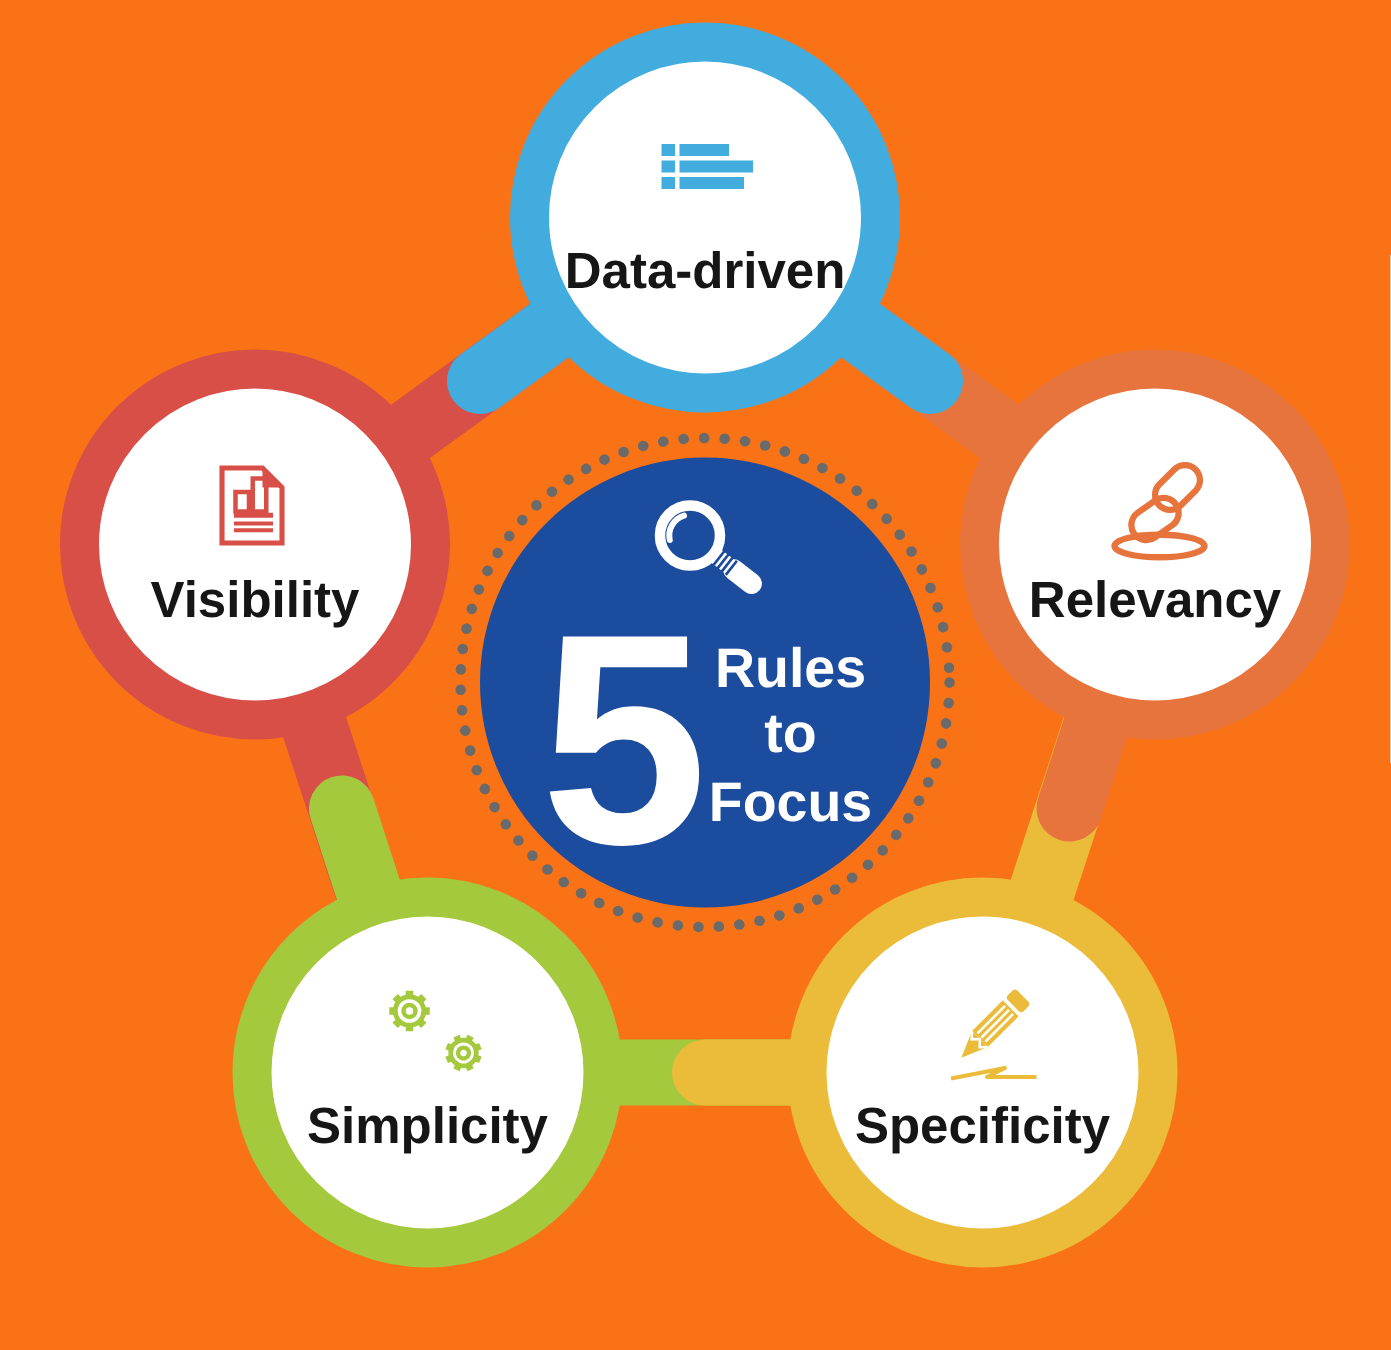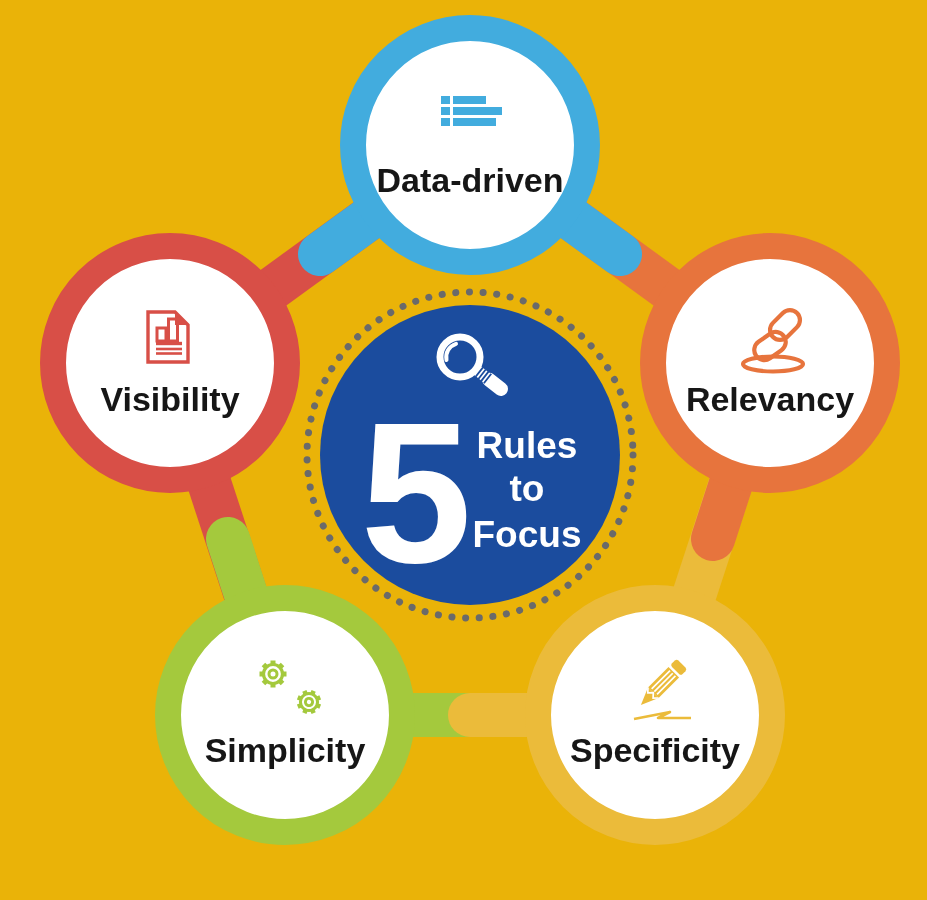--- a/index.html
+++ b/index.html
@@ -1,18 +1,18 @@
 <!DOCTYPE html>
 <html><head>
 <meta charset="utf-8">
 <style>
   html, body { margin: 0; padding: 0; background: #ffffff; }
   .stage {
     width: 927px; height: 900px; position: relative;
-    background: #eab308; overflow: hidden;
+    background: #f97316; overflow: hidden;
     font-family: "Liberation Sans", sans-serif;
   }
   svg text { font-family: "Liberation Sans", sans-serif; }
   .node-label { font-size: 34px; font-weight: bold; }
   .center-number { font-size: 200px; font-weight: bold; }
   .center-line { font-size: 37px; font-weight: bold; }
 </style>
 </head>
 <body>
 

